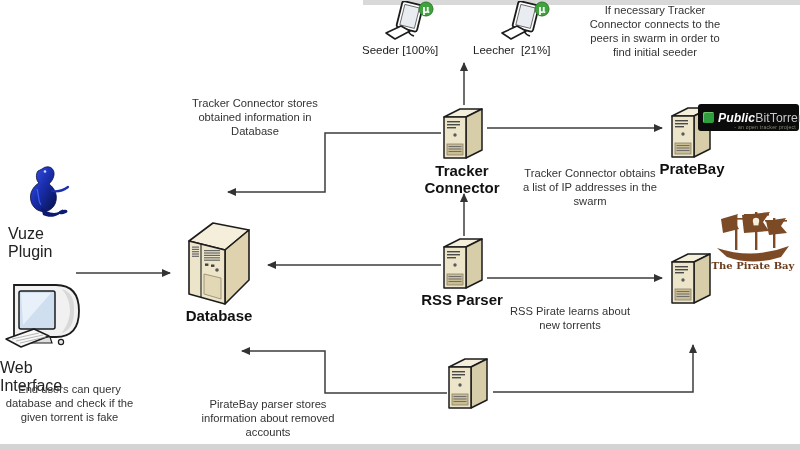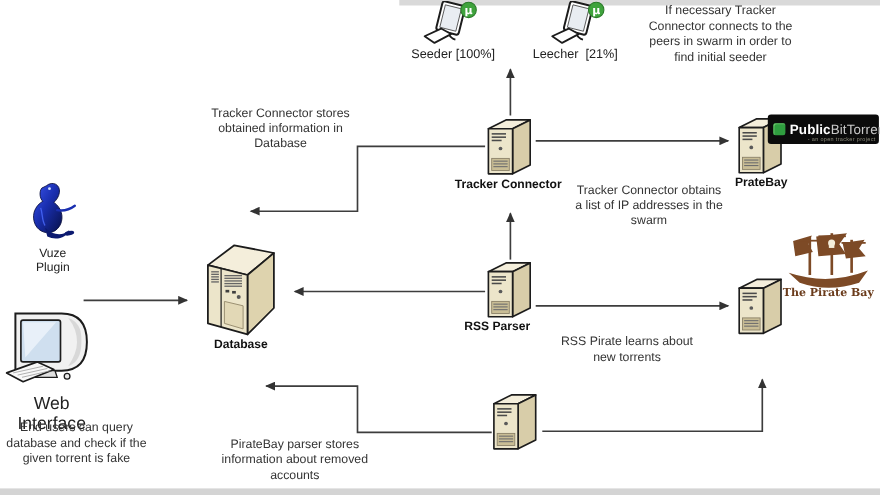--- a/index.html
+++ b/index.html
@@ -2,32 +2,32 @@
 <html><head>
 <meta charset="utf-8">
 <style>
   html,body{margin:0;padding:0;background:#fff;}
   #stage{position:relative;width:800px;height:450px;background:#ffffff;overflow:hidden;
          font-family:"Liberation Sans", sans-serif;color:#222;}
   .strip{position:absolute;background:#d9d9d9;}
   #strip-top{left:363px;top:0;width:437px;height:5px;}
   #strip-bottom{left:0;top:444px;width:800px;height:6px;background:#d4d4d4;}
   .note{position:absolute;font-size:11.2px;line-height:1.24;color:#333;text-align:center;white-space:pre-line;}
-  .plabel{position:absolute;font-size:11.5px;color:#222;text-align:center;white-space:pre-line;}
-  .nlabel{position:absolute;font-size:11px;font-weight:bold;color:#111;text-align:center;white-space:pre-line;}
+  .plabel{position:absolute;font-size:11.5px;color:#222;text-align:left;white-space:pre-line;}
+  .nlabel{position:absolute;font-size:15px;font-weight:bold;color:#111;text-align:center;white-space:pre-line;}
   .icon{position:absolute;display:block;line-height:0;}
   #arrows{position:absolute;left:0;top:0;width:800px;height:450px;}
   #arrows polyline{fill:none;stroke:#3d3d3d;stroke-width:1.5;}
   
   .pbt-badge{position:absolute;left:698px;top:104px;width:101px;height:27px;background:#0b0b0b;
              border-radius:3px;display:flex;align-items:center;padding-left:5px;box-sizing:border-box;}
   .pbt-ico{width:11px;height:11px;background:#2f9e3f;border-radius:2px;margin-right:4px;flex:0 0 auto;
            box-shadow:inset 1px 1px 0 #6cc46c;}
   .pbt-main{font-size:12.2px;color:#fff;white-space:nowrap;letter-spacing:0.1px;}
-  .pbt-main b{color:#ffffff;font-weight:bold;}
+  .pbt-main b{color:#ffffff;font-weight:bold;font-style:italic;}
   .pbt-rest{color:#c9c9c9;font-weight:normal;}
   .pbt-sub{position:absolute;right:3px;bottom:1px;font-size:5px;color:#8a8a7a;letter-spacing:0.3px;}
 </style>
 </head>
 <body>
 
 <div id="stage">
 
   <div id="strip-top" class="strip"></div>
   <div id="strip-bottom" class="strip"></div>
@@ -115,21 +115,21 @@
  <rect x="3" y="13" width="22" height="41" fill="#ece5ca" stroke="#1c1c1c" stroke-width="1.5" stroke-linejoin="round"></rect>
  <rect x="6" y="17" width="13" height="1.4" fill="#4a4a4a"></rect>
         <rect x="6" y="20" width="13" height="1.4" fill="#4a4a4a"></rect>
  <rect x="6" y="23" width="9" height="1.4" fill="#4a4a4a"></rect>
  <circle cx="14" cy="31" r="1.7" fill="#5a5a5a"></circle>
  <rect x="6" y="40" width="16" height="11" fill="#c9bd95" stroke="#8a8068" stroke-width="0.8"></rect>
  <rect x="7.5" y="42" width="13" height="1" fill="#6e6e6e"></rect>
         <rect x="7.5" y="44.5" width="13" height="1" fill="#6e6e6e"></rect>
  <rect x="7.5" y="47" width="13" height="1" fill="#6e6e6e"></rect>
       </svg></span>
-  <div class="nlabel" style="left:392px;top:291px;width:120px">RSS Parser</div>
+  <div class="nlabel" style="left:402px;top:291px;width:120px">RSS Parser</div>
 
   <span class="icon" style="left:669px;top:249px"><svg viewBox="0 0 44 56" width="44" height="56">
  <polygon points="3,13 19,5 41,5 25,13" fill="#f4eedb" stroke="#1c1c1c" stroke-width="1.5" stroke-linejoin="round"></polygon>
  <polygon points="25,13 41,5 41,46 25,54" fill="#d8cda9" stroke="#1c1c1c" stroke-width="1.5" stroke-linejoin="round"></polygon>
  <rect x="3" y="13" width="22" height="41" fill="#ece5ca" stroke="#1c1c1c" stroke-width="1.5" stroke-linejoin="round"></rect>
  <rect x="6" y="17" width="13" height="1.4" fill="#4a4a4a"></rect>
         <rect x="6" y="20" width="13" height="1.4" fill="#4a4a4a"></rect>
  <rect x="6" y="23" width="9" height="1.4" fill="#4a4a4a"></rect>
  <circle cx="14" cy="31" r="1.7" fill="#5a5a5a"></circle>
  <rect x="6" y="40" width="16" height="11" fill="#c9bd95" stroke="#8a8068" stroke-width="0.8"></rect>
@@ -201,21 +201,21 @@
             <stop offset="1" stop-color="#071048"></stop>
  </linearGradient>
         </defs>
  <path d="M20,6 C26,1 33,5 32,12 C31.5,16 29,19 27,21 C34,26 36,34 33,41 C30,47 24,50 18,48 C11,46 7,38 9,30 C10.5,25 14,21.5 17,20 C14,17.5 13.5,11 16,8 Z" fill="url(#fg)" stroke="#0a1040" stroke-width="0.8"></path>
  <path d="M19,44 C26,51 35,52 41,46 C39,53 29,56 21,52 Z" fill="#0c1a70"></path>
  <path d="M30,28 C36,29 42,27 46,24" fill="none" stroke="#1a2fb0" stroke-width="2.2" stroke-linecap="round"></path>
  <ellipse cx="41" cy="49" rx="4.5" ry="2" fill="#0c1a70" transform="rotate(-12 41 49)"></ellipse>
  <circle cx="23" cy="8.5" r="1.3" fill="#cfe0ff"></circle>
  <path d="M15,26 C17,32 16,38 19,42" fill="none" stroke="#4b6bff" stroke-width="1.2" opacity="0.8"></path>
       </svg></span>
-  <div class="plabel" style="left:8px;top:225px;width:80px;font-size:11px">Vuze
+  <div class="plabel" style="left:8px;top:225px;width:80px;font-size:16px">Vuze
 Plugin</div>
 
   <span class="icon" style="left:4px;top:281px"><svg viewBox="0 0 84 76" width="84" height="76">
  <path d="M10,4 H52 Q75,4 75,30 Q75,56 52,56 H10 Z" fill="#f1f1f1" stroke="#1c1c1c" stroke-width="1.8"></path>
  <path d="M58,8 Q71,12 70,30 Q70,48 58,52 Q66,40 66,30 Q66,18 58,8 Z" fill="#d8d8d8"></path>
  <rect x="15" y="10" width="36" height="38" rx="2" fill="#cfdfef" stroke="#1c1c1c" stroke-width="1.5"></rect>
  <polygon points="17,12 47,12 19,44" fill="#eaf2fa" opacity="0.9"></polygon>
  <path d="M30,56 L46,56 L48,62 L28,62 Z" fill="#e0e0e0" stroke="#1c1c1c" stroke-width="1.2"></path>
  <circle cx="16" cy="59" r="2.6" fill="#e8e8e8" stroke="#1c1c1c" stroke-width="1.2"></circle>
  <circle cx="57" cy="61" r="2.6" fill="#e8e8e8" stroke="#1c1c1c" stroke-width="1.2"></circle>

